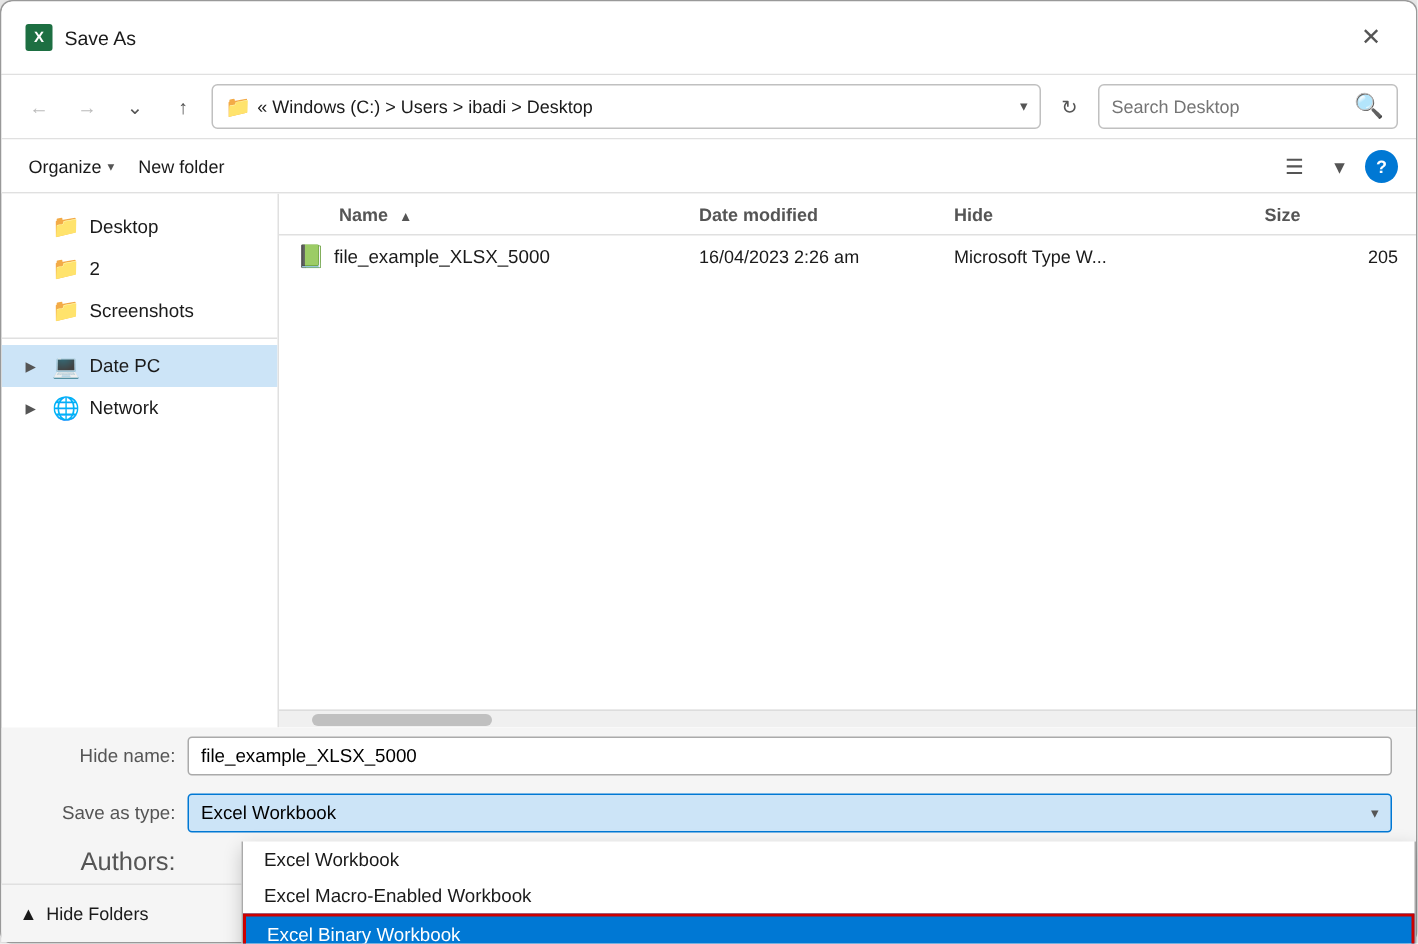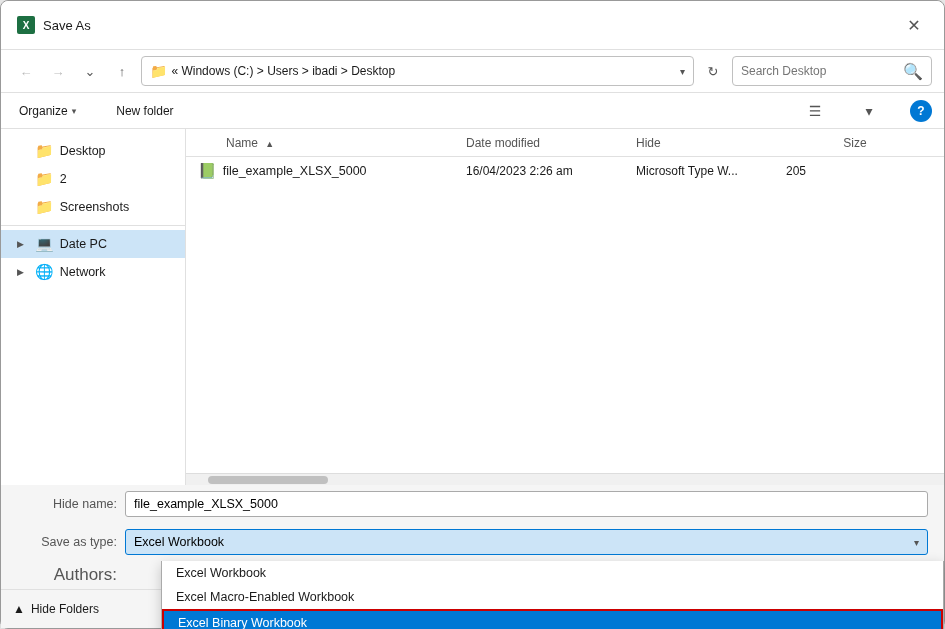--- a/index.html
+++ b/index.html
@@ -118,21 +118,21 @@
       background: transparent;
     }
 
     
     .toolbar {
       display: flex;
       align-items: center;
       padding: 4px 12px;
       border-bottom: 1px solid #e0e0e0;
       background: #ffffff;
-      gap: 28px;
+      gap: 4px;
       min-height: 36px;
     }
     .toolbar-btn {
       display: flex; align-items: center; gap: 4px;
       cursor: pointer;
       font-size: 12px;
       color: #1a1a1a;
       padding: 3px 6px;
       border-radius: 3px;
       border: none; background: none;
@@ -214,21 +214,21 @@
       overflow: hidden;
     }
     .file-list-header {
       display: flex;
       align-items: center;
       padding: 4px 0;
       border-bottom: 1px solid #e0e0e0;
       background: #ffffff;
       font-size: 12px;
       color: #555;
-      font-weight: 400;
+      font-weight: 700;
       min-height: 28px;
     }
     .col-name { width: 280px; padding-left: 40px; flex-shrink: 0; }
     .col-date { width: 170px; flex-shrink: 0; }
     .col-type { width: 150px; flex-shrink: 0; }
     .col-size { flex: 1; padding-right: 20px; text-align: center; }
     .col-sort-arrow { font-size: 9px; margin-left: 4px; }
 
     .file-list-scroll {
       flex: 1;
@@ -257,21 +257,21 @@
       font-size: 15px;
       color: #1D6F42;
       flex-shrink: 0;
     }
     .file-name-text {
       color: #1a1a1a;
       font-size: 12.5px;
     }
     .file-date { width: 170px; flex-shrink: 0; font-size: 12px; }
     .file-type { width: 150px; flex-shrink: 0; font-size: 12px; }
-    .file-size { flex: 1; padding-right: 12px; font-size: 12px; }
+    .file-size { flex: 1; padding-right: 12px; text-align: right; font-size: 12px; }
 
     .scrollbar-h {
       height: 12px;
       background: #f0f0f0;
       border-top: 1px solid #ddd;
       display: flex; align-items: center; padding: 0 2px;
     }
     .scrollbar-h-thumb {
       height: 8px;
       width: 120px;

